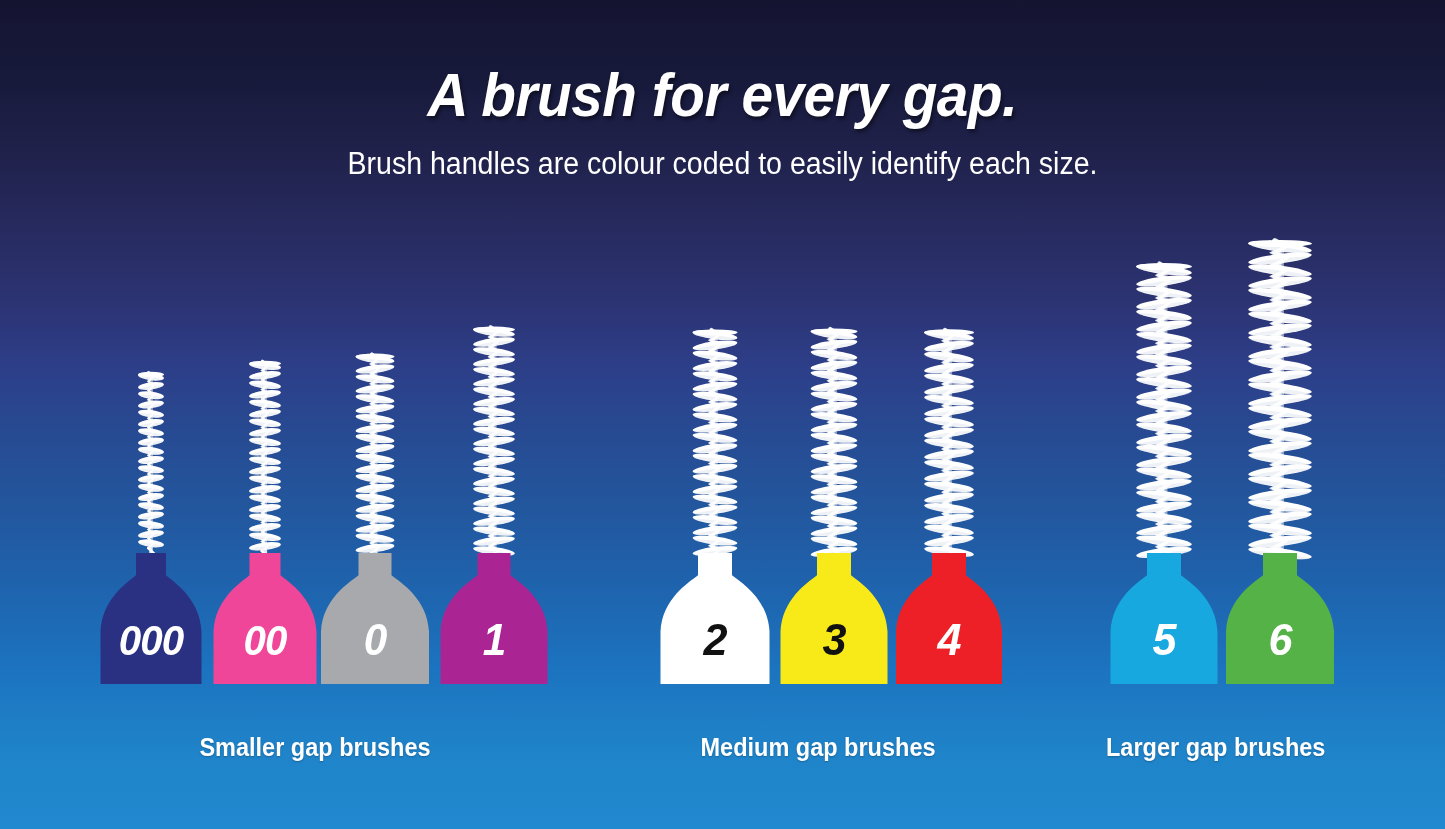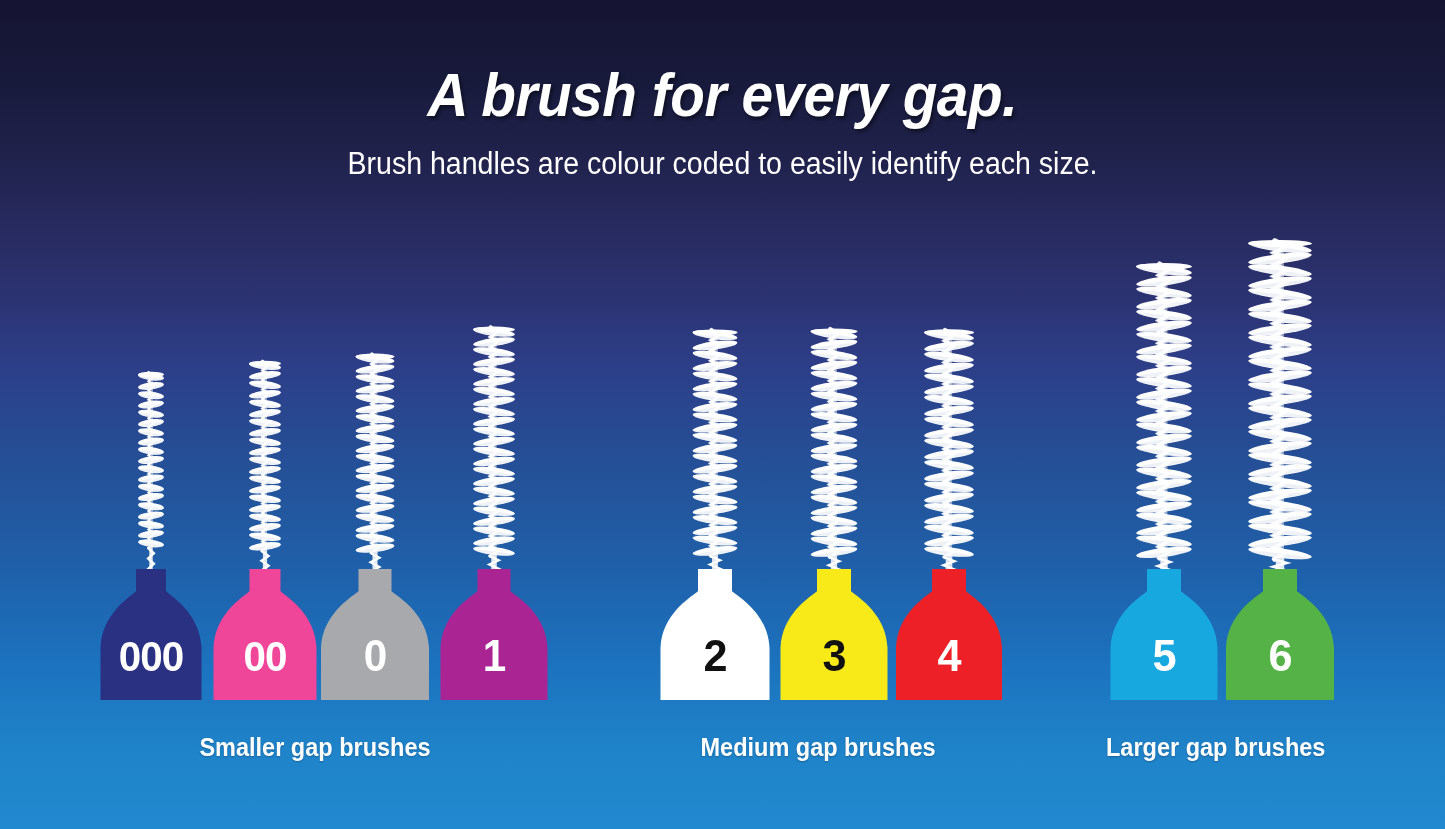--- a/index.html
+++ b/index.html
@@ -65,21 +65,21 @@
     color:#ffffff;
     transform:scaleX(0.92);
     white-space:nowrap;
   }
 
   
   .brush{position:absolute;bottom:129px;}
   .brush .head{position:absolute;left:50%;transform:translateX(-50%);bottom:0;}
   .brush svg{display:block;overflow:visible;}
 
-  .handle{position:absolute;bottom:0;left:50%;transform:translateX(-50%);}
+  .handle{position:absolute;bottom:16px;left:50%;transform:translateX(-50%);font-style:italic;}
   .handle svg{display:block;}
   .hnum{
     position:absolute;left:0;right:0;
     bottom:22px;
     text-align:center;
     font-family:"Liberation Sans", sans-serif;
     font-weight:bold;
     line-height:1;
     letter-spacing:-1px;
     transform:scaleX(0.96);

